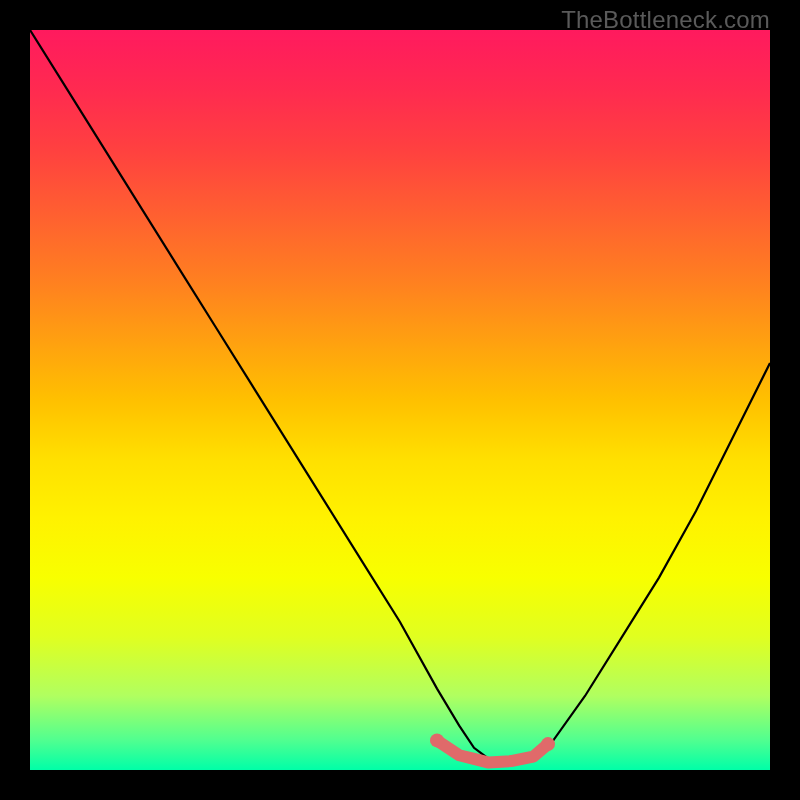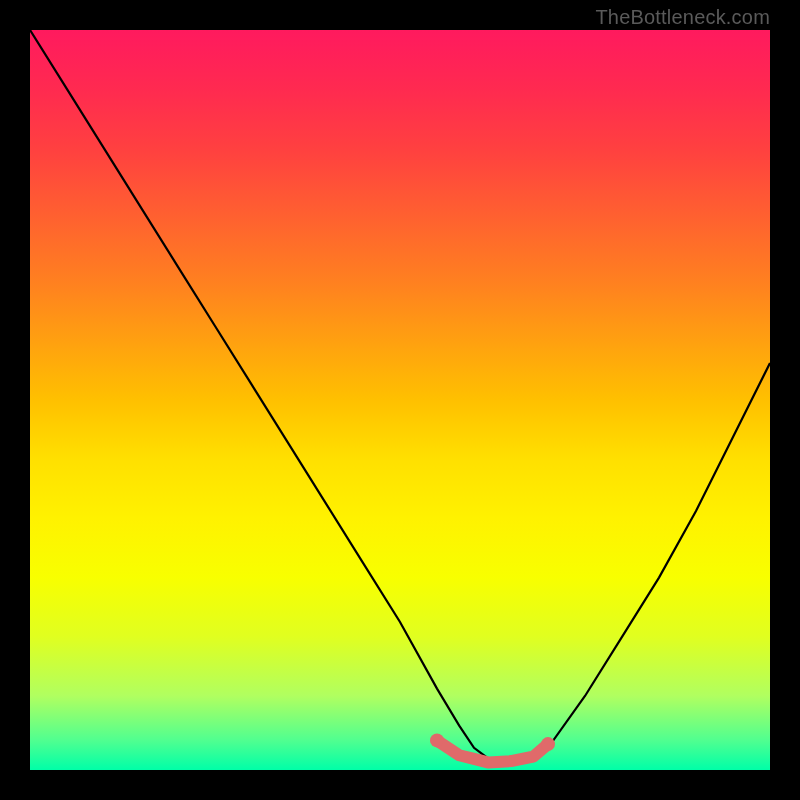--- a/index.html
+++ b/index.html
@@ -31,21 +31,21 @@
       #b0ff60 90%,
       #50ff90 96%,
       #00ffa8 100%
     );
   }
   .watermark {
     position: absolute;
     top: 6px;
     right: 30px;
     font-family: Arial, Helvetica, sans-serif;
-    font-size: 20px;
+    font-size: 24px;
     font-weight: 500;
     color: #5a5a5a;
     letter-spacing: 0.2px;
   }
   svg.curve {
     position: absolute;
     left: 0;
     top: 0;
     width: 740px;
     height: 740px;

